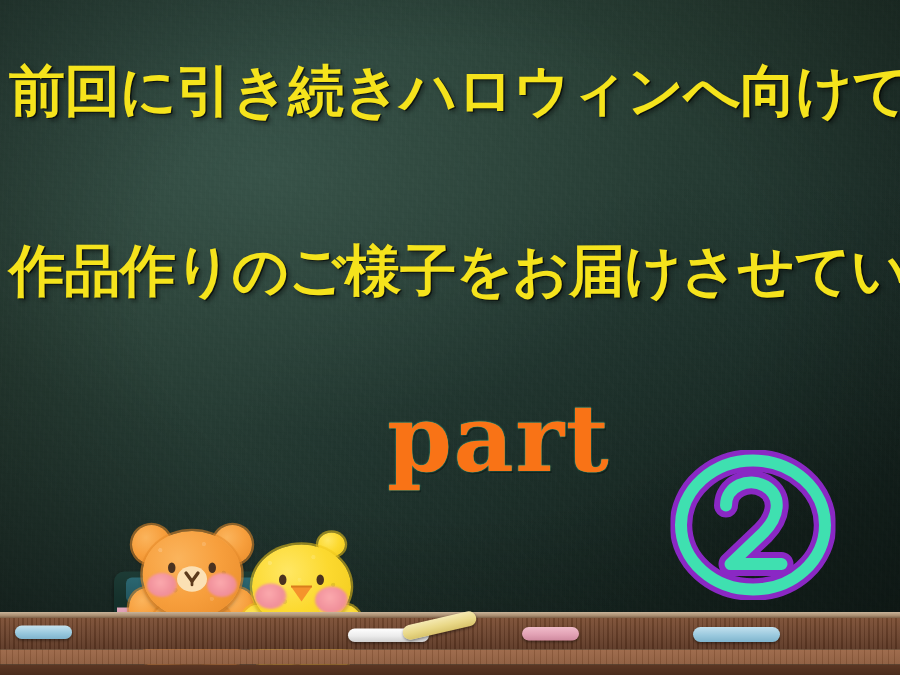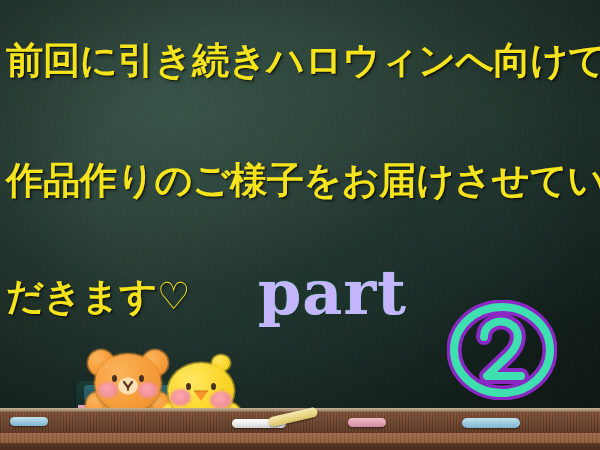--- a/index.html
+++ b/index.html
@@ -62,21 +62,21 @@
   #jp-line-3 { top: 272px; font-size: 37.4px; width: 250px; }
 
   
   #part-word {
     position: absolute;
     left: 258px;
     top: 262px;
     font-family: "DejaVu Serif", serif;
     font-weight: 700;
     font-size: 62px;
-    color: #c4b5fd;
+    color: #f97316;
     letter-spacing: 1px;
     line-height: 1;
     text-shadow: 0 0 1px #3fe0b0, 1px 1px 0 rgba(0,0,0,0.35);
   }
 
   
   #circled-two {
     position: absolute;
     left: 447px;
     top: 300px;
@@ -205,21 +205,20 @@
 <body>
 
 <div id="stage">
 
   <div class="board"></div>
   <div class="board-noise"></div>
   <div class="board-vignette"></div>
 
   <div class="jp-line" id="jp-line-1">前回に引き続きハロウィンへ向けての</div>
   <div class="jp-line" id="jp-line-2">作品作りのご様子をお届けさせていた</div>
-  <div class="jp-line" id="jp-line-3">だきます♡</div>
 
   <div id="part-word">part</div>
 
   <div id="circled-two">
     <svg viewBox="0 0 110 100" xmlns="http://www.w3.org/2000/svg">
       <ellipse cx="55" cy="50" rx="48" ry="43" fill="none" stroke="#8a28c4" stroke-width="15"></ellipse>
       <ellipse cx="55" cy="50" rx="48" ry="43" fill="none" stroke="#3fe0b0" stroke-width="8"></ellipse>
       <path d="M 37 37 C 37 24, 52 18, 63 24 C 75 31, 72 45, 62 55
                L 40 76 L 74 76" fill="none" stroke="#8a28c4" stroke-width="16" stroke-linecap="round" stroke-linejoin="round"></path>
       <path d="M 37 37 C 37 24, 52 18, 63 24 C 75 31, 72 45, 62 55

